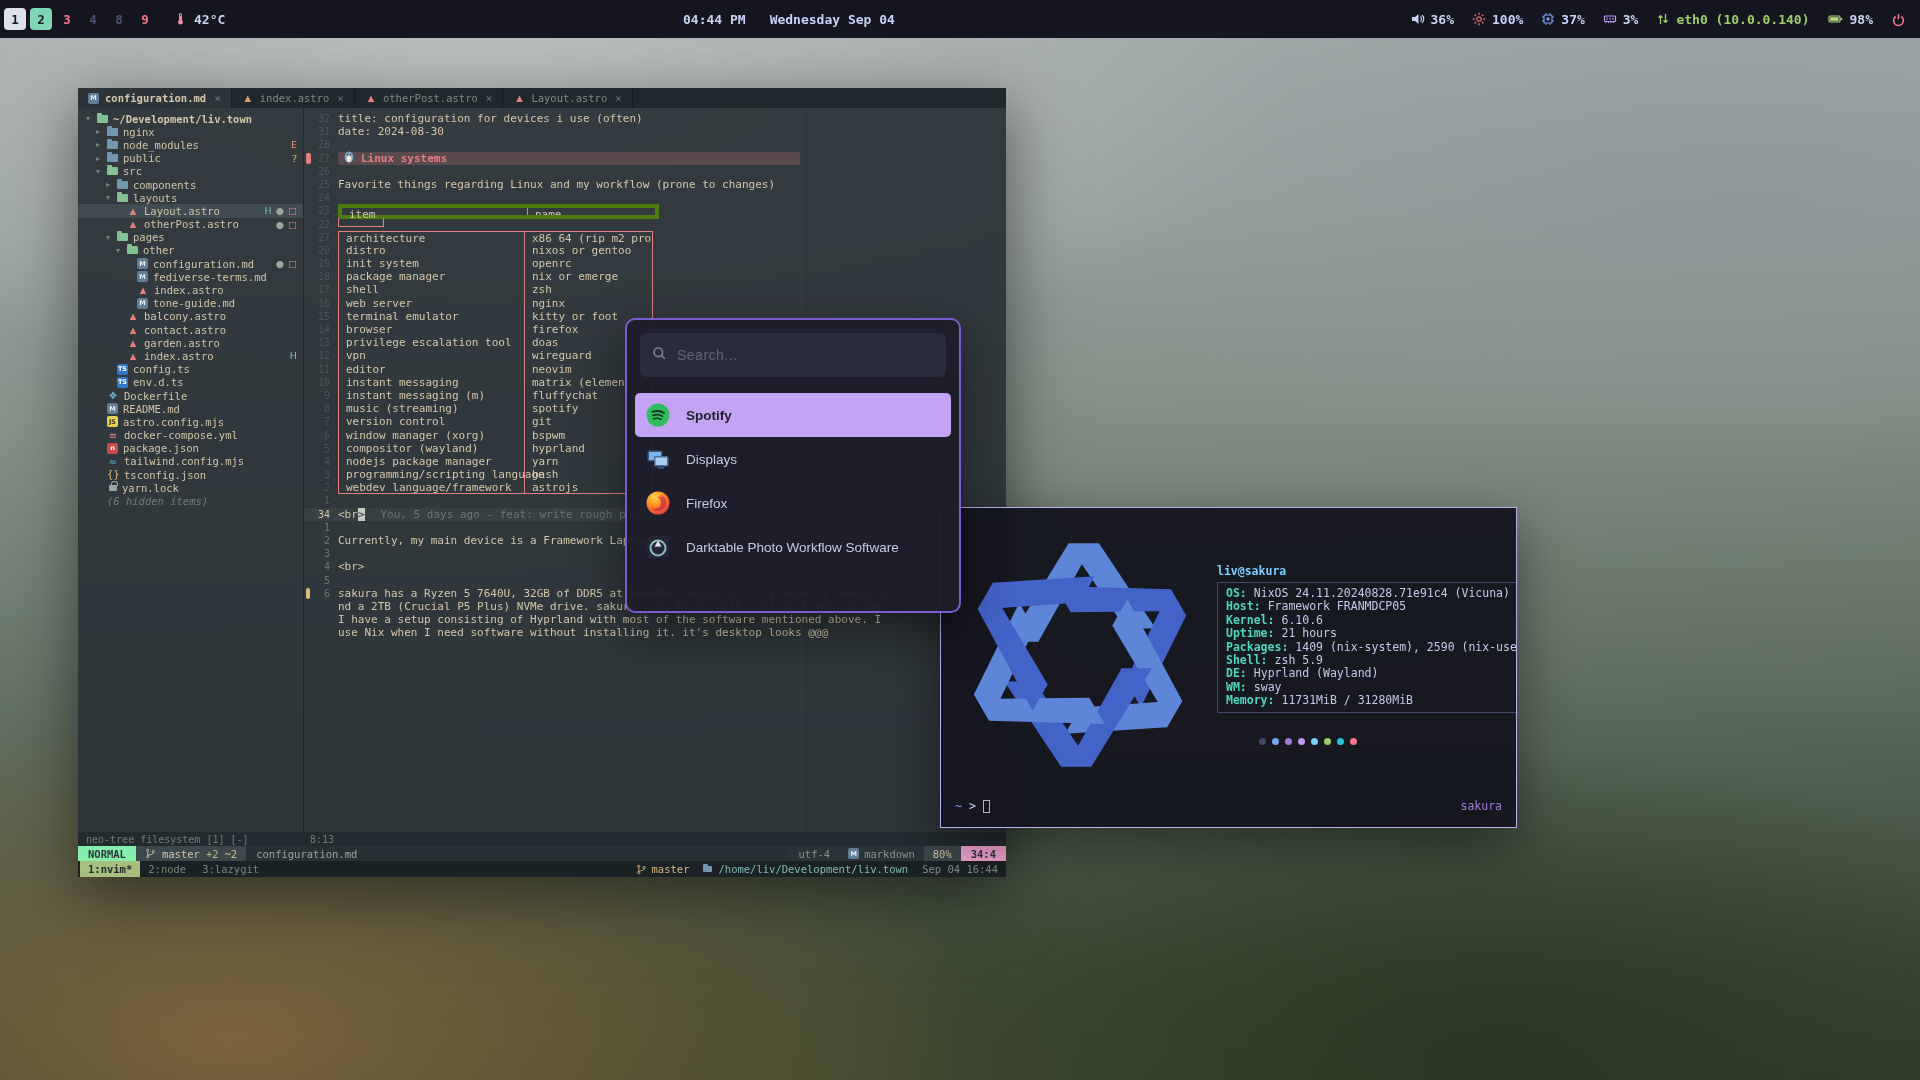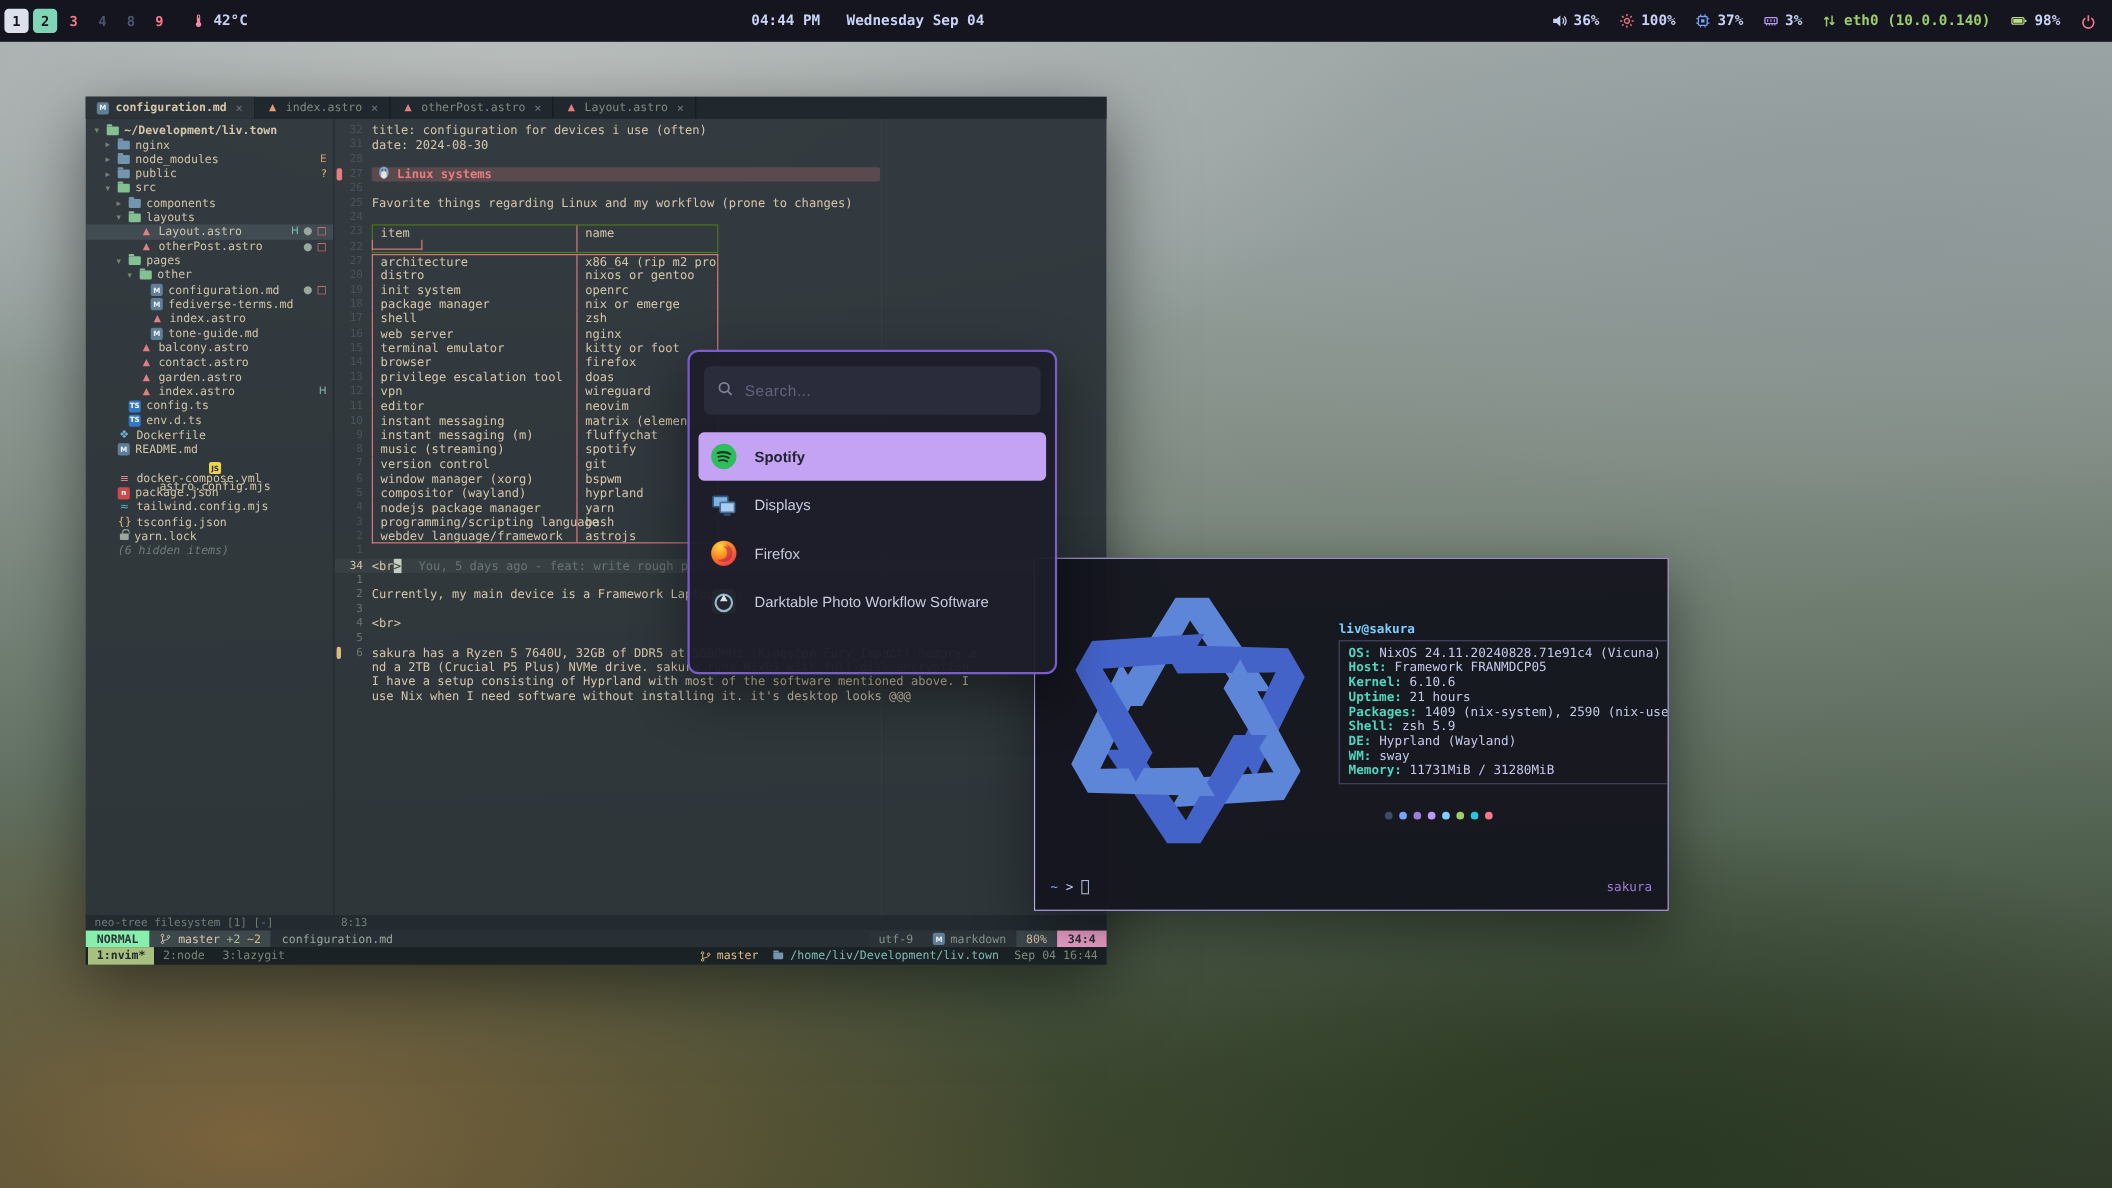--- a/index.html
+++ b/index.html
@@ -70,21 +70,21 @@
 .g{width:34px;flex:none;text-align:right;padding-right:8px;font-size:10px}
 .gghost{color:#49535a}
 .gdim{color:#69766f}
 .gcur{color:#d3c6aa}
 .t{white-space:pre}
 .delim{color:#7a8478}
 .lncur{background:rgba(255,255,255,.045)}
 .hsign{position:absolute;left:2px;top:1px;width:5px;height:11px;border-radius:2px;background:#e67e80}
 .ysign{position:absolute;left:2px;top:1px;width:4px;height:11px;border-radius:2px;background:#dbbc7f}
 .hband{background:rgba(230,126,128,.22);width:462px;display:flex;gap:7px;padding-left:6px;color:#e67e80;font-weight:700;align-items:center;border-radius:2px}
-.thead{display:flex;border:1px solid #4d7c0f;height:26px;line-height:13px}
+.thead{display:flex;border:4px solid #4d7c0f;height:15px;line-height:13px}
 .tc1{width:186px;padding-left:7px;border-right:1px solid #e67e80;white-space:pre}
 .tc2{width:127px;padding-left:7px;white-space:pre;overflow:hidden}
 .tfrag{width:46px;height:9px;border:1px solid #e67e80;border-top:none}
 .trowbox{display:flex;border-left:1px solid #e67e80;border-right:1px solid #e67e80}
 .tfirst{border-top:1px solid #e67e80}
 .tlast{border-bottom:1px solid #e67e80}
 .blockcursor{background:#c5ccc0;color:#2d353b}
 .blame{color:#687478;margin-left:16px}
 .para{white-space:normal;max-width:552px;word-break:break-all}
 
@@ -392,21 +392,21 @@
           <div class="trw" style="padding-left: 16px;">
             <span class="arrow"></span>
             <span class="glyph" style="color: rgb(108, 182, 216);">❖</span>
             <span class="tname">Dockerfile</span>
           </div>
           <div class="trw" style="padding-left: 16px;">
             <span class="arrow"></span>
             <span class="fi fmd">M</span>
             <span class="tname">README.md</span>
           </div>
-          <div class="trw" style="padding-left: 16px; flex-direction: column;">
+          <div class="trw" style="padding-left: 16px;">
             <span class="arrow"></span>
             <span class="fi fjs">JS</span>
             <span class="tname">astro.config.mjs</span>
           </div>
           <div class="trw" style="padding-left: 16px;">
             <span class="arrow"></span>
             <span class="glyph" style="color: rgb(230, 126, 128);">≡</span>
             <span class="tname">docker-compose.yml</span>
           </div>
           <div class="trw" style="padding-left: 16px;">
@@ -673,21 +673,21 @@
               <circle cx="3.5" cy="11" r="1.4" fill="none" stroke="#d3c6aa" stroke-width="1.1"></circle>
               <circle cx="10.5" cy="4.5" r="1.4" fill="none" stroke="#d3c6aa" stroke-width="1.1"></circle>
               <path d="M3.5 4.5v5M10.5 6c0 2.5-4.5 2-7 3.5" fill="none" stroke="#d3c6aa" stroke-width="1.1"></path>
             </svg>
           </span>
         <span>master</span>
         <span class="diffa">+2</span>
         <span class="diffm">~2</span>
       </span>
       <span class="m2">configuration.md</span>
-      <span class="m3">utf-9</span>
+      <span class="m3">utf-4</span>
       <span class="m4">
         <span class="fi fmd">M</span>
         <span>markdown</span>
       </span>
       <span class="m5">80%</span>
       <span class="m6">34:4</span>
     </div>
     <div class="tmuxbar">
       <div class="tmwins">
           <span class="tmwin active">1:nvim*</span>

